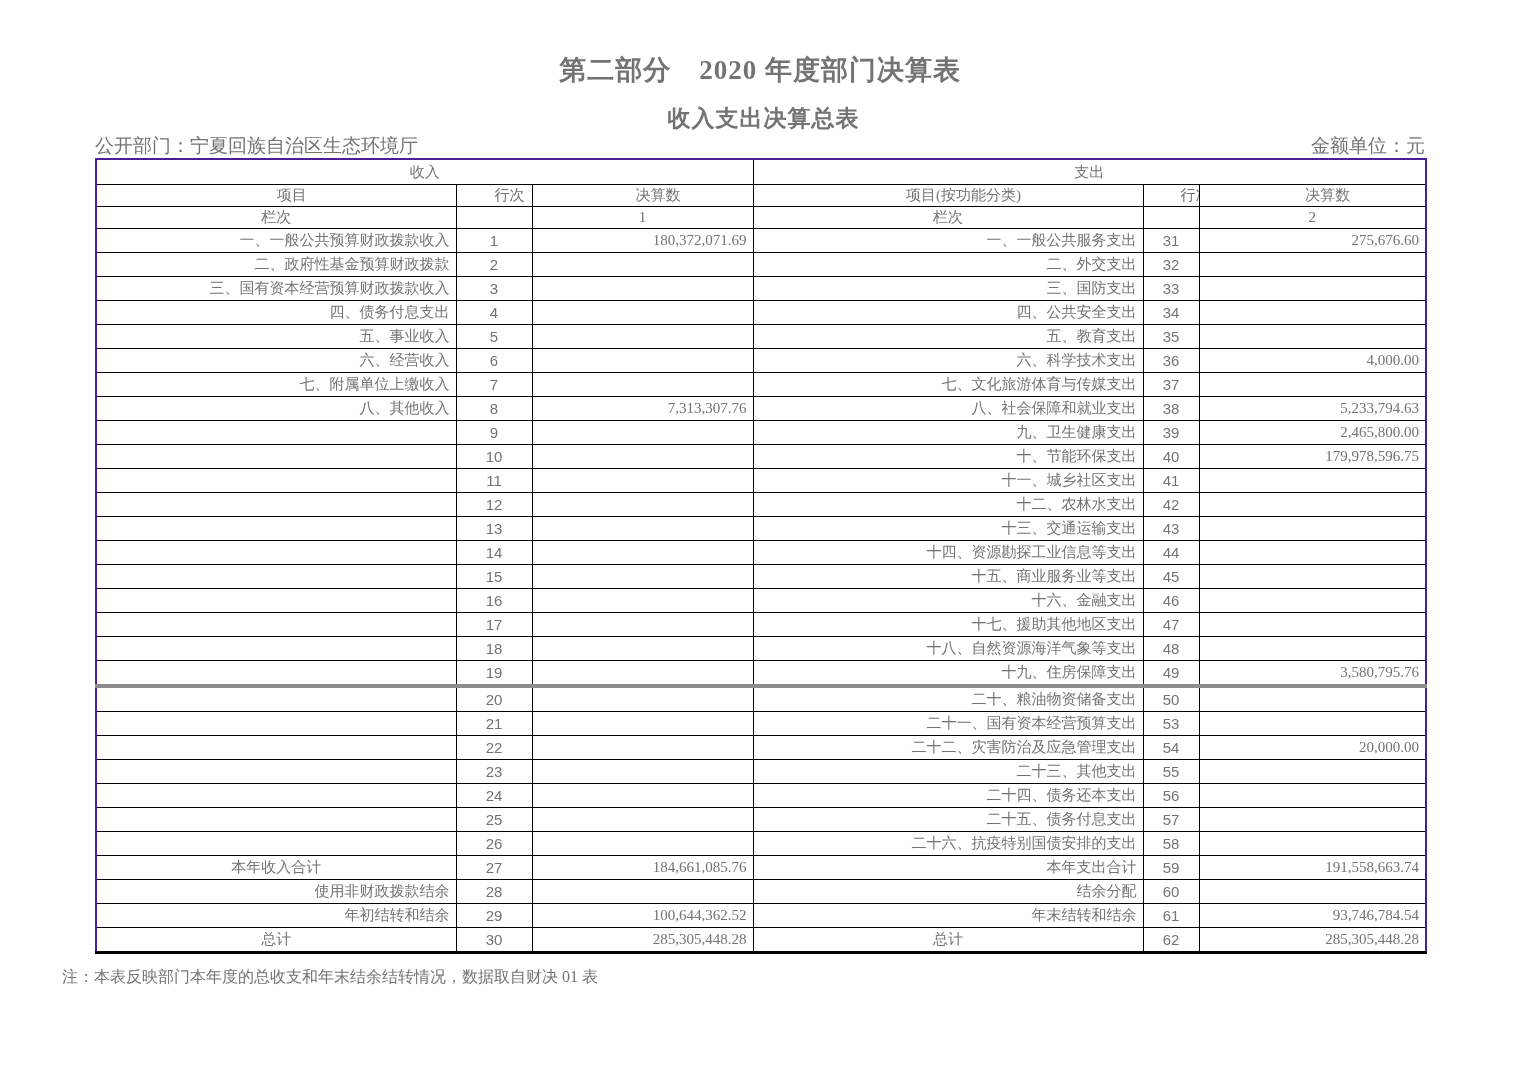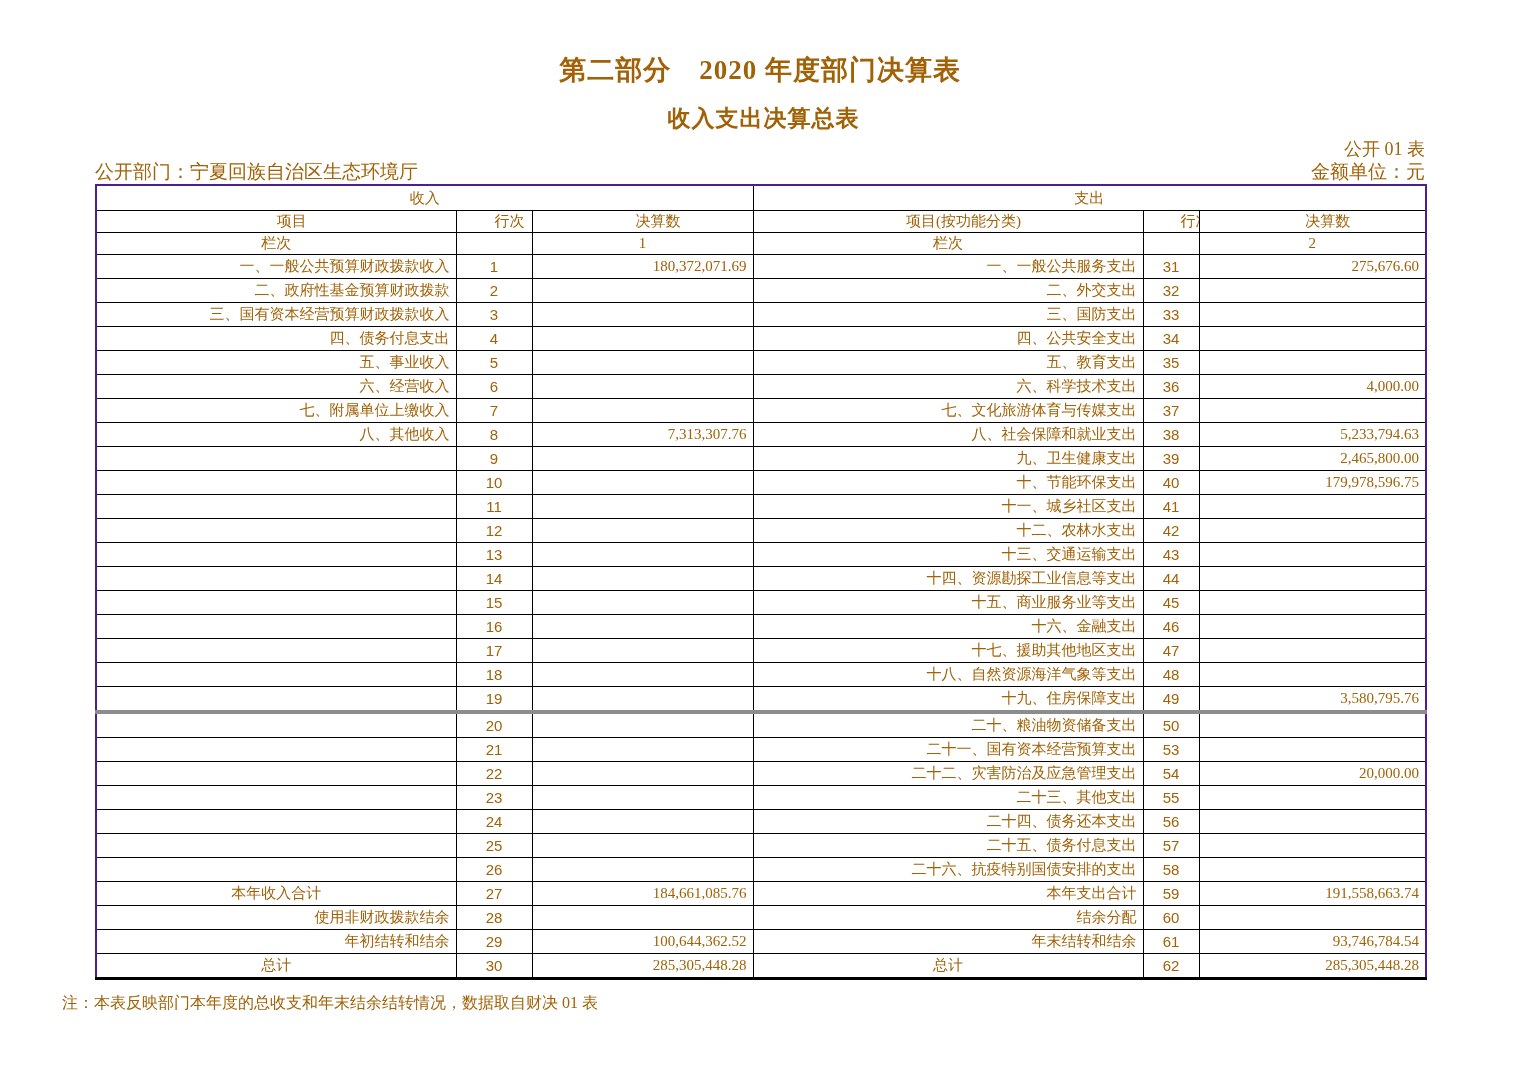--- a/index.html
+++ b/index.html
@@ -1,18 +1,18 @@
 <!DOCTYPE html>
 <html><head>
 <meta charset="utf-8">
 <style>
   html,body{margin:0;padding:0;background:#ffffff;}
   .page{
     width:1520px;height:1074px;position:relative;background:#ffffff;
-    font-family:"Liberation Serif","DejaVu Serif",serif;color:#a16207;overflow:hidden;
+    font-family:"Liberation Serif","DejaVu Serif",serif;color:#737373;overflow:hidden;
   }
   .title{
     text-align:center;padding-top:52px;font-size:27px;font-weight:bold;
     letter-spacing:1px;
   }
   .subtitle{
     text-align:center;margin-top:15px;font-size:23px;font-weight:bold;
     letter-spacing:1px;
     padding-left:7px;
   }
@@ -48,21 +48,20 @@
     margin:13px 0 0 62px;font-size:16px;
   }
 </style>
 </head>
 <body>
 
 <div class="page">
 
   <div class="title">第二部分　2020 年度部门决算表</div>
   <div class="subtitle">收入支出决算总表</div>
-  <div class="table-code">公开 01 表</div>
 
   <div class="meta-row">
     <span>公开部门：宁夏回族自治区生态环境厅</span>
     <span>金额单位：元</span>
   </div>
 
   <table class="budget">
     <colgroup>
       <col style="width:360px">
       <col style="width:76px">

